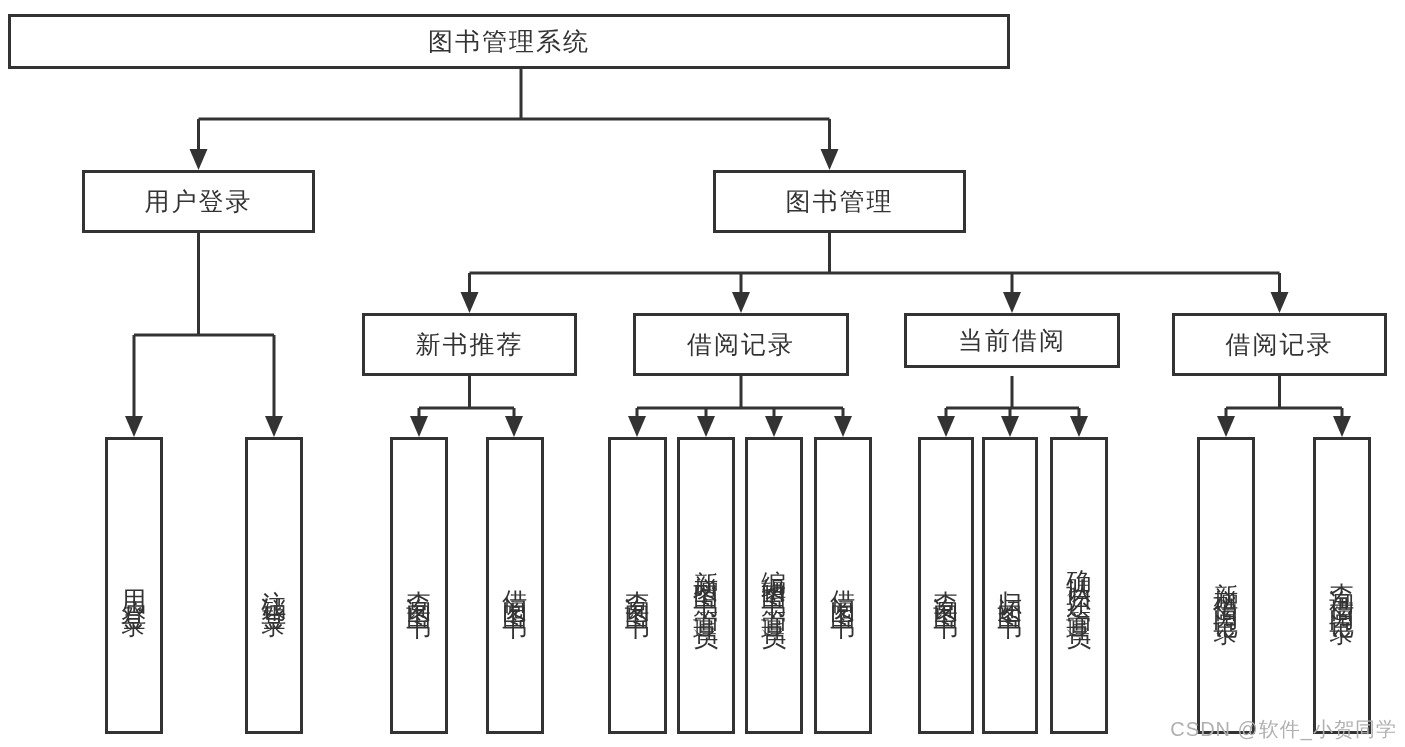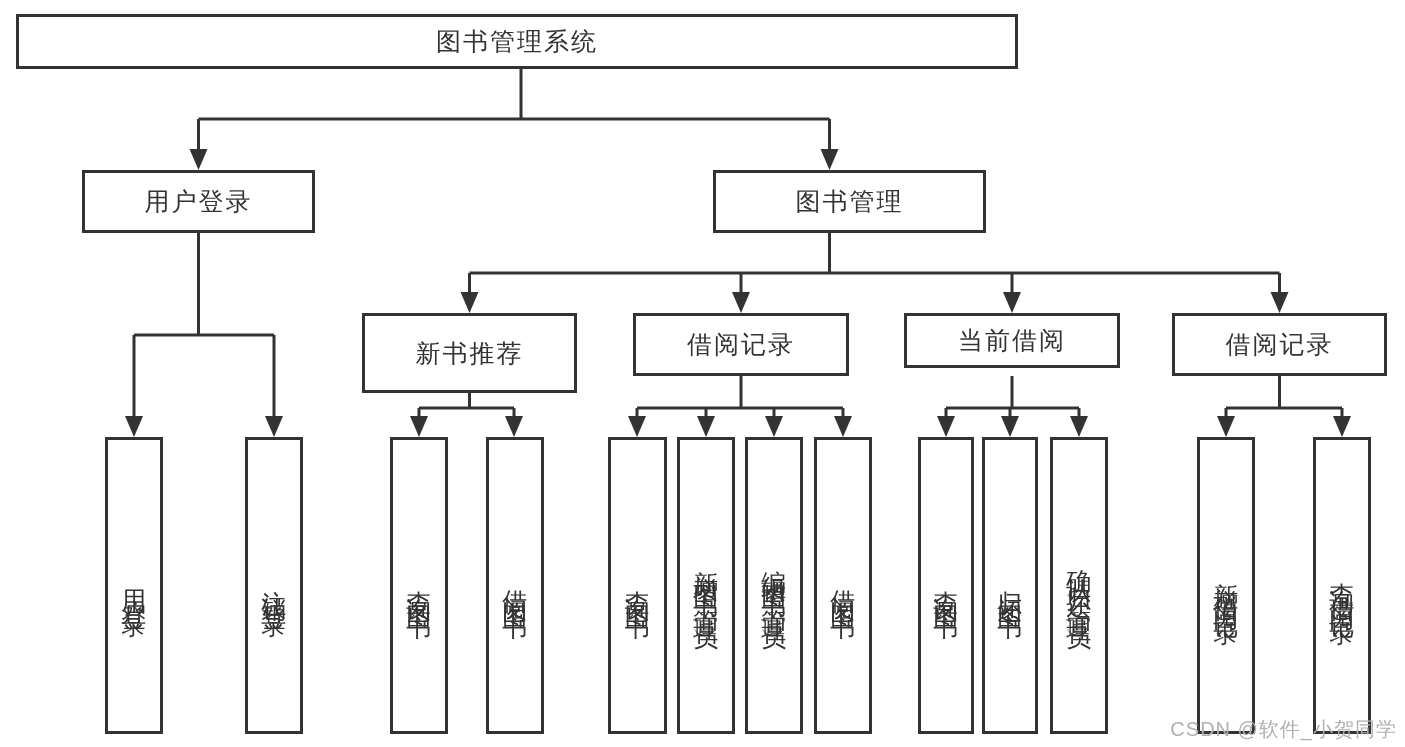--- a/index.html
+++ b/index.html
@@ -77,32 +77,32 @@
       <polygon points="706,437 697,416 715,416" fill="#333333"></polygon>
       <polygon points="774,437 765,416 783,416" fill="#333333"></polygon>
       <polygon points="843,437 834,416 852,416" fill="#333333"></polygon>
       <polygon points="946,437 937,416 955,416" fill="#333333"></polygon>
       <polygon points="1010,437 1001,416 1019,416" fill="#333333"></polygon>
       <polygon points="1079,437 1070,416 1088,416" fill="#333333"></polygon>
       <polygon points="1226,437 1217,416 1235,416" fill="#333333"></polygon>
       <polygon points="1342,437 1333,416 1351,416" fill="#333333"></polygon>
     </svg>
 
-  <div class="node h" style="left:16px;top:14px;width:1002px;height:55px">
+  <div class="node h" style="left:8px;top:14px;width:1002px;height:55px">
     <span class="lbl">图书管理系统</span>
   </div>
 
   <div class="node h" style="left:82px;top:170px;width:233px;height:63px">
     <span class="lbl">用户登录</span>
   </div>
-  <div class="node h" style="left:713px;top:170px;width:273px;height:63px">
+  <div class="node h" style="left:713px;top:170px;width:253px;height:63px">
     <span class="lbl">图书管理</span>
   </div>
 
-  <div class="node h" style="left:362px;top:313px;width:215px;height:80px">
+  <div class="node h" style="left:362px;top:313px;width:215px;height:63px">
     <span class="lbl">新书推荐</span>
   </div>
   <div class="node h" style="left:633px;top:313px;width:216px;height:63px">
     <span class="lbl">借阅记录</span>
   </div>
   <div class="node h" style="left:904px;top:313px;width:216px;height:55px">
     <span class="lbl">当前借阅</span>
   </div>
   <div class="node h" style="left:1172px;top:313px;width:215px;height:63px">
     <span class="lbl">借阅记录</span>

